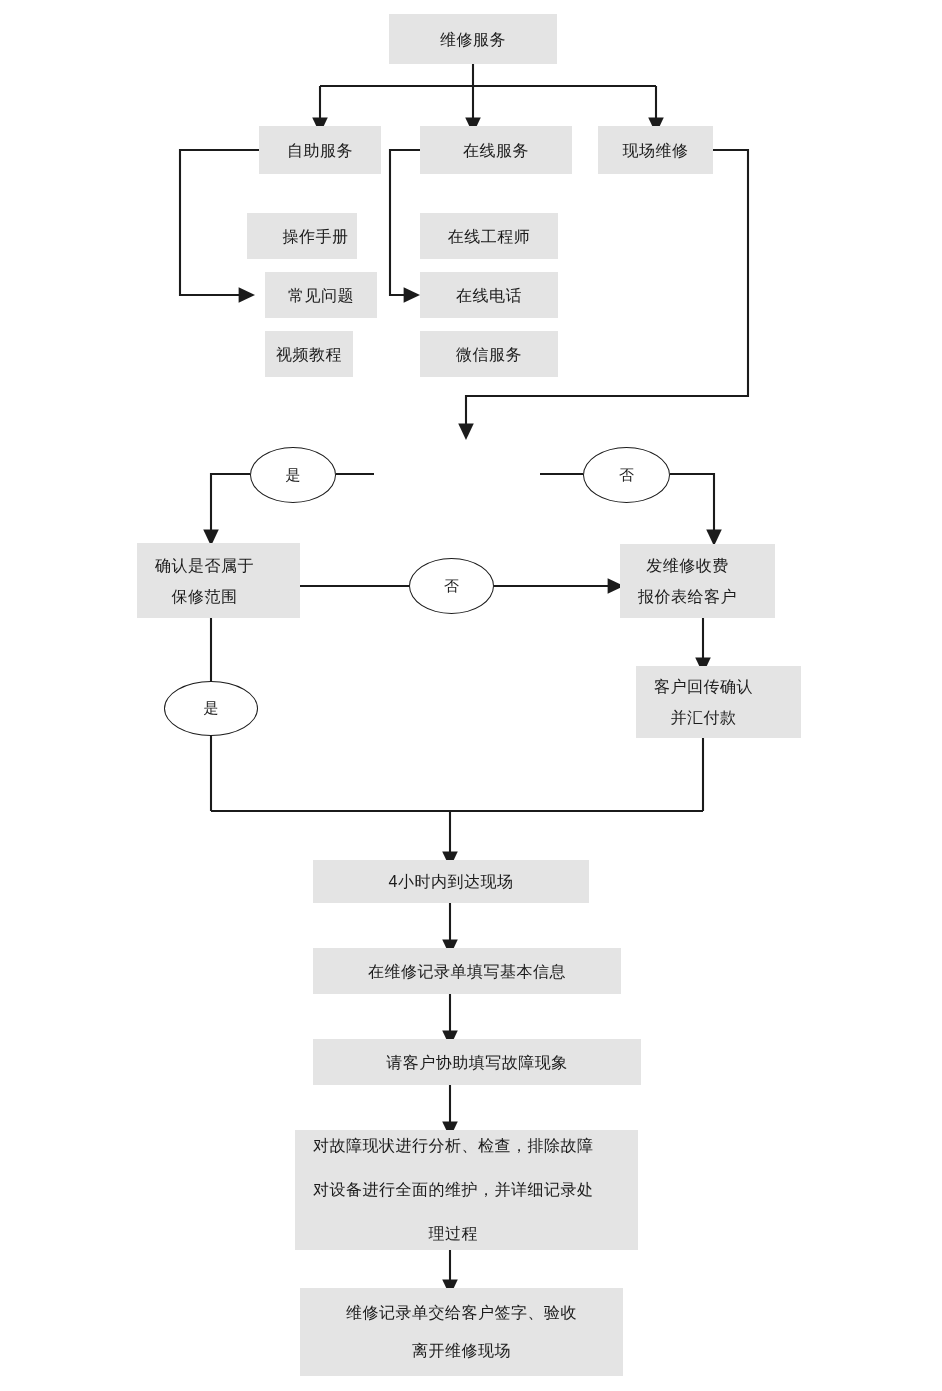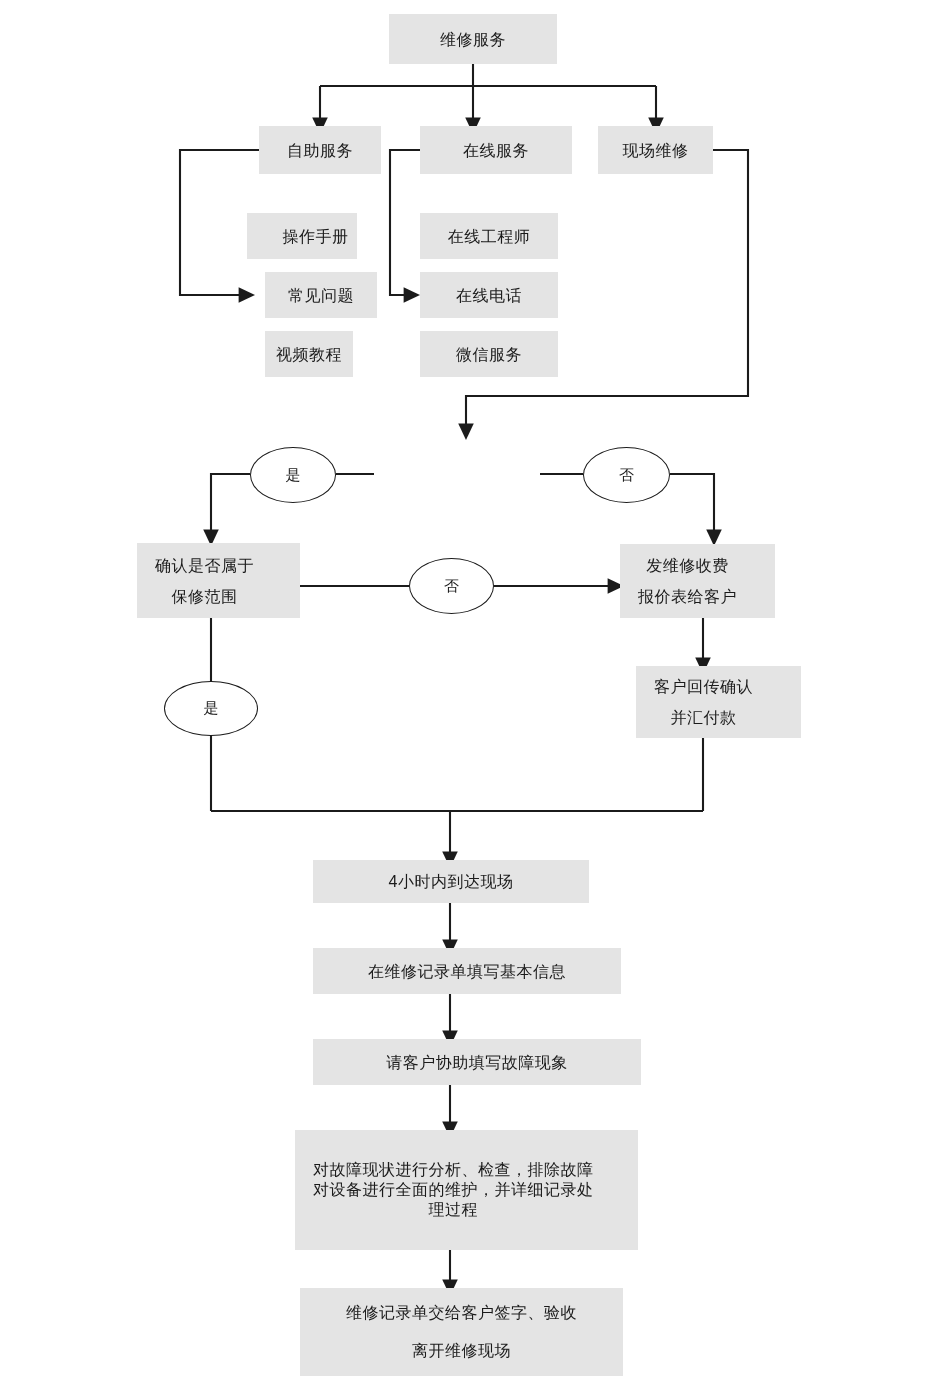--- a/index.html
+++ b/index.html
@@ -145,20 +145,20 @@
 
   <div class="node wide-text" style="left:620px; top:666px; width:165px; height:72px;margin-left:16px;">客户回传确认
 并汇付款</div>
 
   <div class="node" style="left:313px; top:860px; width:276px; height:43px;">4小时内到达现场</div>
 
   <div class="node" style="left:313px; top:948px; width:308px; height:46px;">在维修记录单填写基本信息</div>
 
   <div class="node" style="left:313px; top:1039px; width:328px; height:46px;">请客户协助填写故障现象</div>
 
-  <div class="node wide-text" style="left:295px; top:1130px; width:343px; height:120px; line-height:20px;">对故障现状进行分析、检查，排除故障
+  <div class="node wide-text" style="left:295px; top:1130px; width:343px; height:120px; line-height:44px;">对故障现状进行分析、检查，排除故障
 对设备进行全面的维护，并详细记录处
 理过程</div>
 
   <div class="node" style="left:300px; top:1288px; width:323px; height:88px; line-height:38px;">维修记录单交给客户签字、验收
 离开维修现场</div>
 
 </div>
 
 </body></html>

